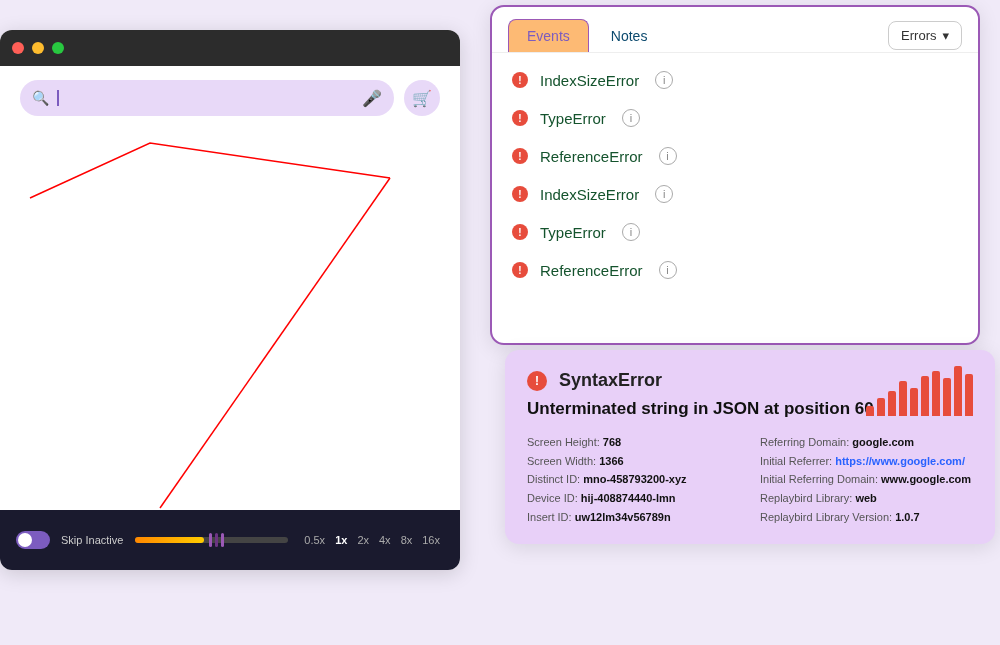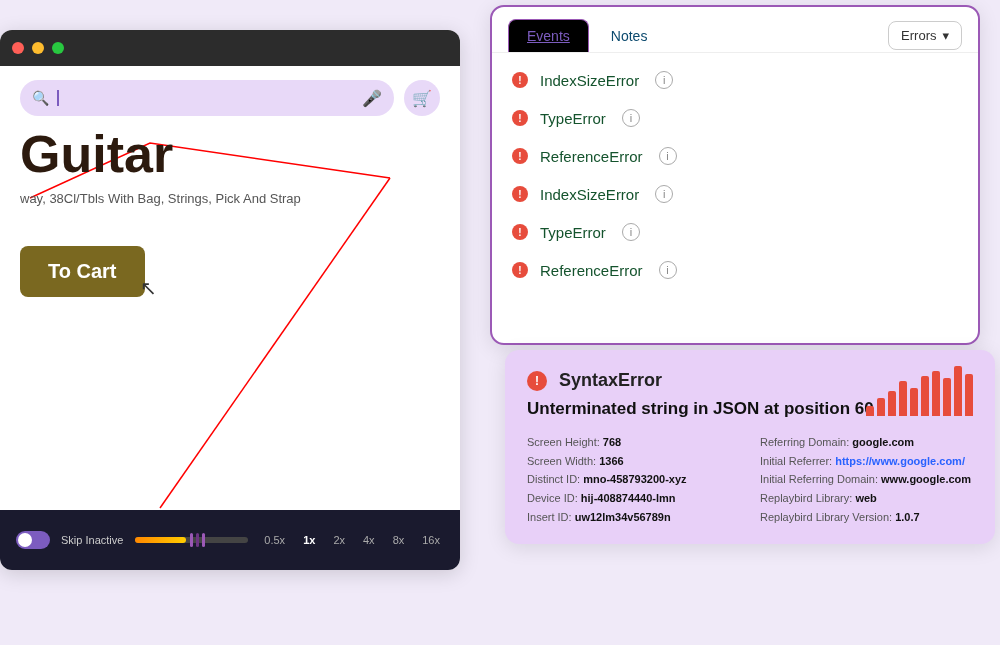--- a/index.html
+++ b/index.html
@@ -198,21 +198,21 @@
       border-radius: 50%;
       position: absolute;
       top: 2px; left: 2px;
     }
     .toggle-label {
       color: #ccc;
       font-size: 11px;
     }
     .speed-controls {
       display: flex;
-      gap: 10px;
+      gap: 2px;
     }
     .speed-btn {
       color: #aaa;
       font-size: 11px;
       cursor: pointer;
       background: none;
       border: none;
       padding: 2px 4px;
     }
     .speed-btn.active {
@@ -244,25 +244,24 @@
     .tab-btn {
       padding: 8px 18px;
       border-radius: 8px 8px 0 0;
       font-size: 14px;
       font-weight: 500;
       cursor: pointer;
       border: none;
       background: none;
     }
     .tab-btn.active {
-      background: #000000;
+      background: #fdba74;
       color: #7c5cbf;
       border: 1px solid #9b59b6;
       border-bottom: none;
-      text-decoration: underline;
     }
     .tab-btn.inactive {
       color: #0c4a6e;
       background: none;
     }
 
     .errors-dropdown {
       margin-left: auto;
       display: flex;
       align-items: center;
@@ -410,30 +409,20 @@
         <span class="mic-icon">🎤</span>
       </div>
       <div class="cart-icon-wrap">🛒</div>
     </div>
 
     <svg class="annotation-lines" viewBox="0 0 460 480" xmlns="http://www.w3.org/2000/svg">
       <polyline points="30,120 150,65 390,100" fill="none" stroke="red" stroke-width="1.5"></polyline>
       <line x1="390" y1="100" x2="160" y2="430" stroke="red" stroke-width="1.5"></line>
     </svg>
 
-    <div class="guitar-content">
-      <div class="guitar-title">Guitar</div>
-      <div class="guitar-subtitle">way, 38Cl/Tbls With Bag, Strings, Pick And Strap</div>
-      <div style="position:relative; display:inline-block; margin-top: 10px;">
-        <button class="add-to-cart-btn">
-          <span>To Cart</span>
-        </button>
-        <span class="cursor-arrow">↖</span>
-      </div>
-    </div>
 
     <div class="browser-bottom">
       <div class="toggle-wrap">
         <div class="toggle">
           <div class="toggle-knob"></div>
         </div>
         <span class="toggle-label">Skip Inactive</span>
       </div>
       <div class="progress-bar-container">
         <div class="progress-fill"></div>

